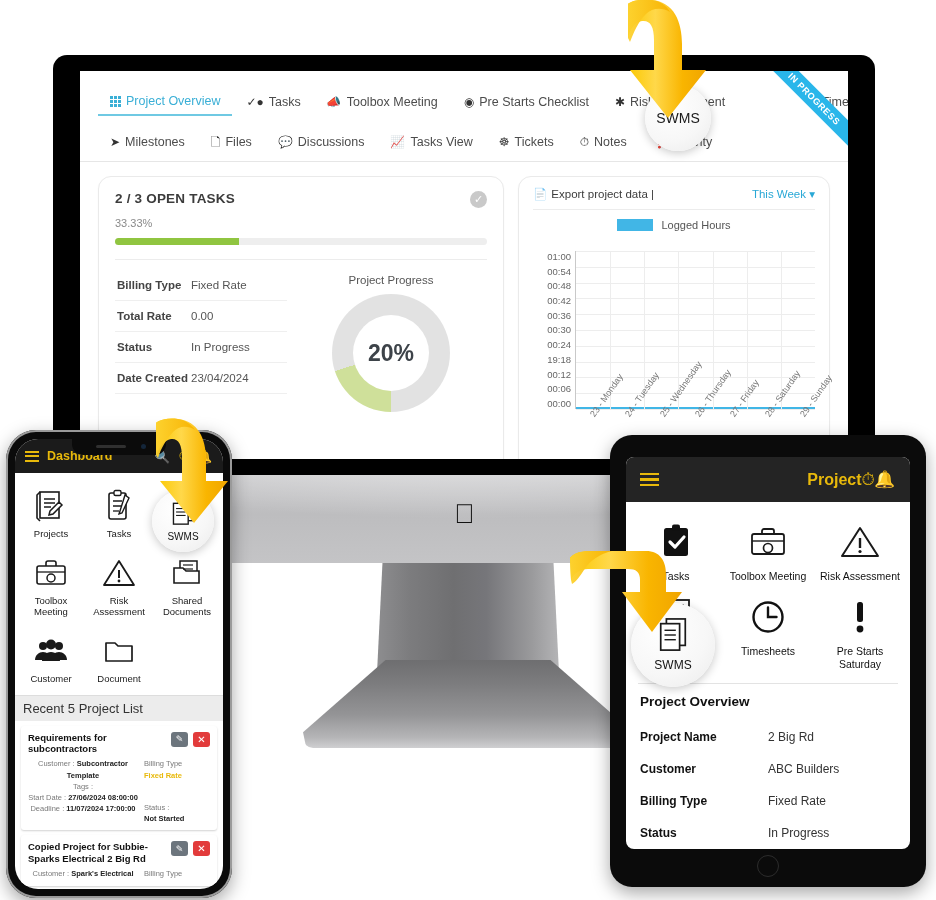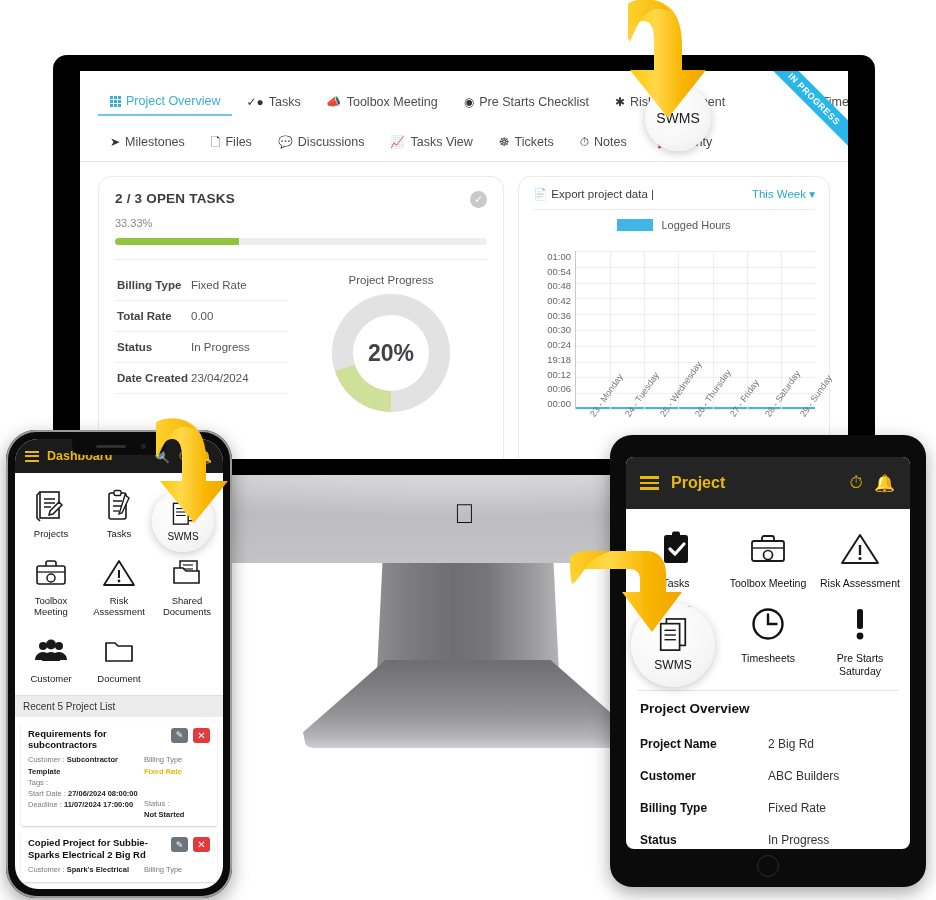--- a/index.html
+++ b/index.html
@@ -104,47 +104,47 @@
   .ptop{height:34px;background:#1b1b1b;display:flex;align-items:center;padding:0 10px;gap:8px;}
   .ptop .ham{display:flex;flex-direction:column;gap:2.5px;}
   .ptop .ham i{display:block;width:14px;height:2px;background:#e8b90b;}
   .ptop .ttl{color:#e8b90b;font-size:12.5px;font-weight:700;flex:1;}
   .ptop .ic{color:#e8b90b;font-size:13px;}
   .pgrid{display:grid;grid-template-columns:repeat(3,1fr);padding:8px 2px 4px;
          row-gap:2px;background:#fff;}
   .gcell{text-align:center;padding:4px 2px 6px;}
   .gcell .gi{height:42px;display:flex;align-items:center;justify-content:center;}
   .gcell .gl2{font-size:9.5px;color:#1a1a1a;line-height:1.15;margin-top:2px;}
-  .recent{background:#ececec;font-size:10px;color:#333;padding:5px 8px;border-top:1px solid #ddd;}
+  .recent{background:#ececec;font-size:13px;color:#333;padding:5px 8px;border-top:1px solid #ddd;}
   .pcard{background:#fff;margin:5px 6px;border-radius:3px;box-shadow:0 1px 2px rgba(0,0,0,.18);padding:6px 7px;}
   .pcard .ch{display:flex;align-items:flex-start;gap:5px;}
   .pcard .ct{flex:1;font-size:9.5px;font-weight:700;color:#111;line-height:1.2;}
   .btn-e{width:17px;height:15px;background:#6c757d;border-radius:3px;color:#fff;font-size:9px;
          display:flex;align-items:center;justify-content:center;}
   .btn-x{width:17px;height:15px;background:#e23b3b;border-radius:3px;color:#fff;font-size:10px;
          display:flex;align-items:center;justify-content:center;font-weight:700;}
   .pbody{display:flex;gap:6px;margin-top:4px;}
-  .pb-l{flex:1;}
+  .pb-l{flex:1;text-align:center;}
   .pb-r{width:66px;}
   .prow{font-size:7.5px;color:#7a7a7a;line-height:1.5;}
   .prow b{color:#222;font-weight:700;}
   .ptag{font-size:7.5px;color:#7a7a7a;line-height:1.5;}
   .ptag .fix{color:#e8b90b;font-weight:700;}
   .ptag .ns{color:#222;font-weight:700;}
 
   
   .tablet{position:absolute;left:610px;top:435px;width:316px;height:452px;}
   .tab-shell{position:absolute;inset:0;background:#0b0b0b;border-radius:22px;
      box-shadow:0 6px 18px rgba(0,0,0,.35);}
   .tab-screen{position:absolute;left:16px;top:22px;right:16px;bottom:38px;background:#fff;
      border-radius:8px;overflow:hidden;}
   .tab-home{position:absolute;left:50%;bottom:10px;transform:translateX(-50%);
      width:20px;height:20px;border:1.5px solid #2c2c2c;border-radius:50%;}
-  .ttop{height:52px;background:#242424;display:flex;align-items:center;padding:0 14px;gap:12px;
-        border-radius:6px 6px 0 0;}
+  .ttop{height:45px;background:#242424;display:flex;align-items:center;padding:0 14px;
+        border-radius:6px 6px 0 0;text-align:right;}
   .ttop .ham{display:flex;flex-direction:column;gap:3px;}
   .ttop .ham i{display:block;width:19px;height:2.5px;background:#e8b90b;}
   .ttop .ttl{color:#e8b90b;font-size:16px;font-weight:700;flex:1;}
   .ttop .ic{color:#e8b90b;font-size:17px;}
   .tgrid{display:grid;grid-template-columns:repeat(3,1fr);padding:10px 4px 6px;background:#fff;}
   .tcell{text-align:center;padding:5px 2px;}
   .tcell .gi{height:50px;display:flex;align-items:center;justify-content:center;}
   .tcell .gl2{font-size:10.5px;color:#111;line-height:1.18;margin-top:3px;}
   .tsep{height:1px;background:#e3e3e3;margin:2px 12px 0;}
   .tover{padding:10px 14px 0;}

